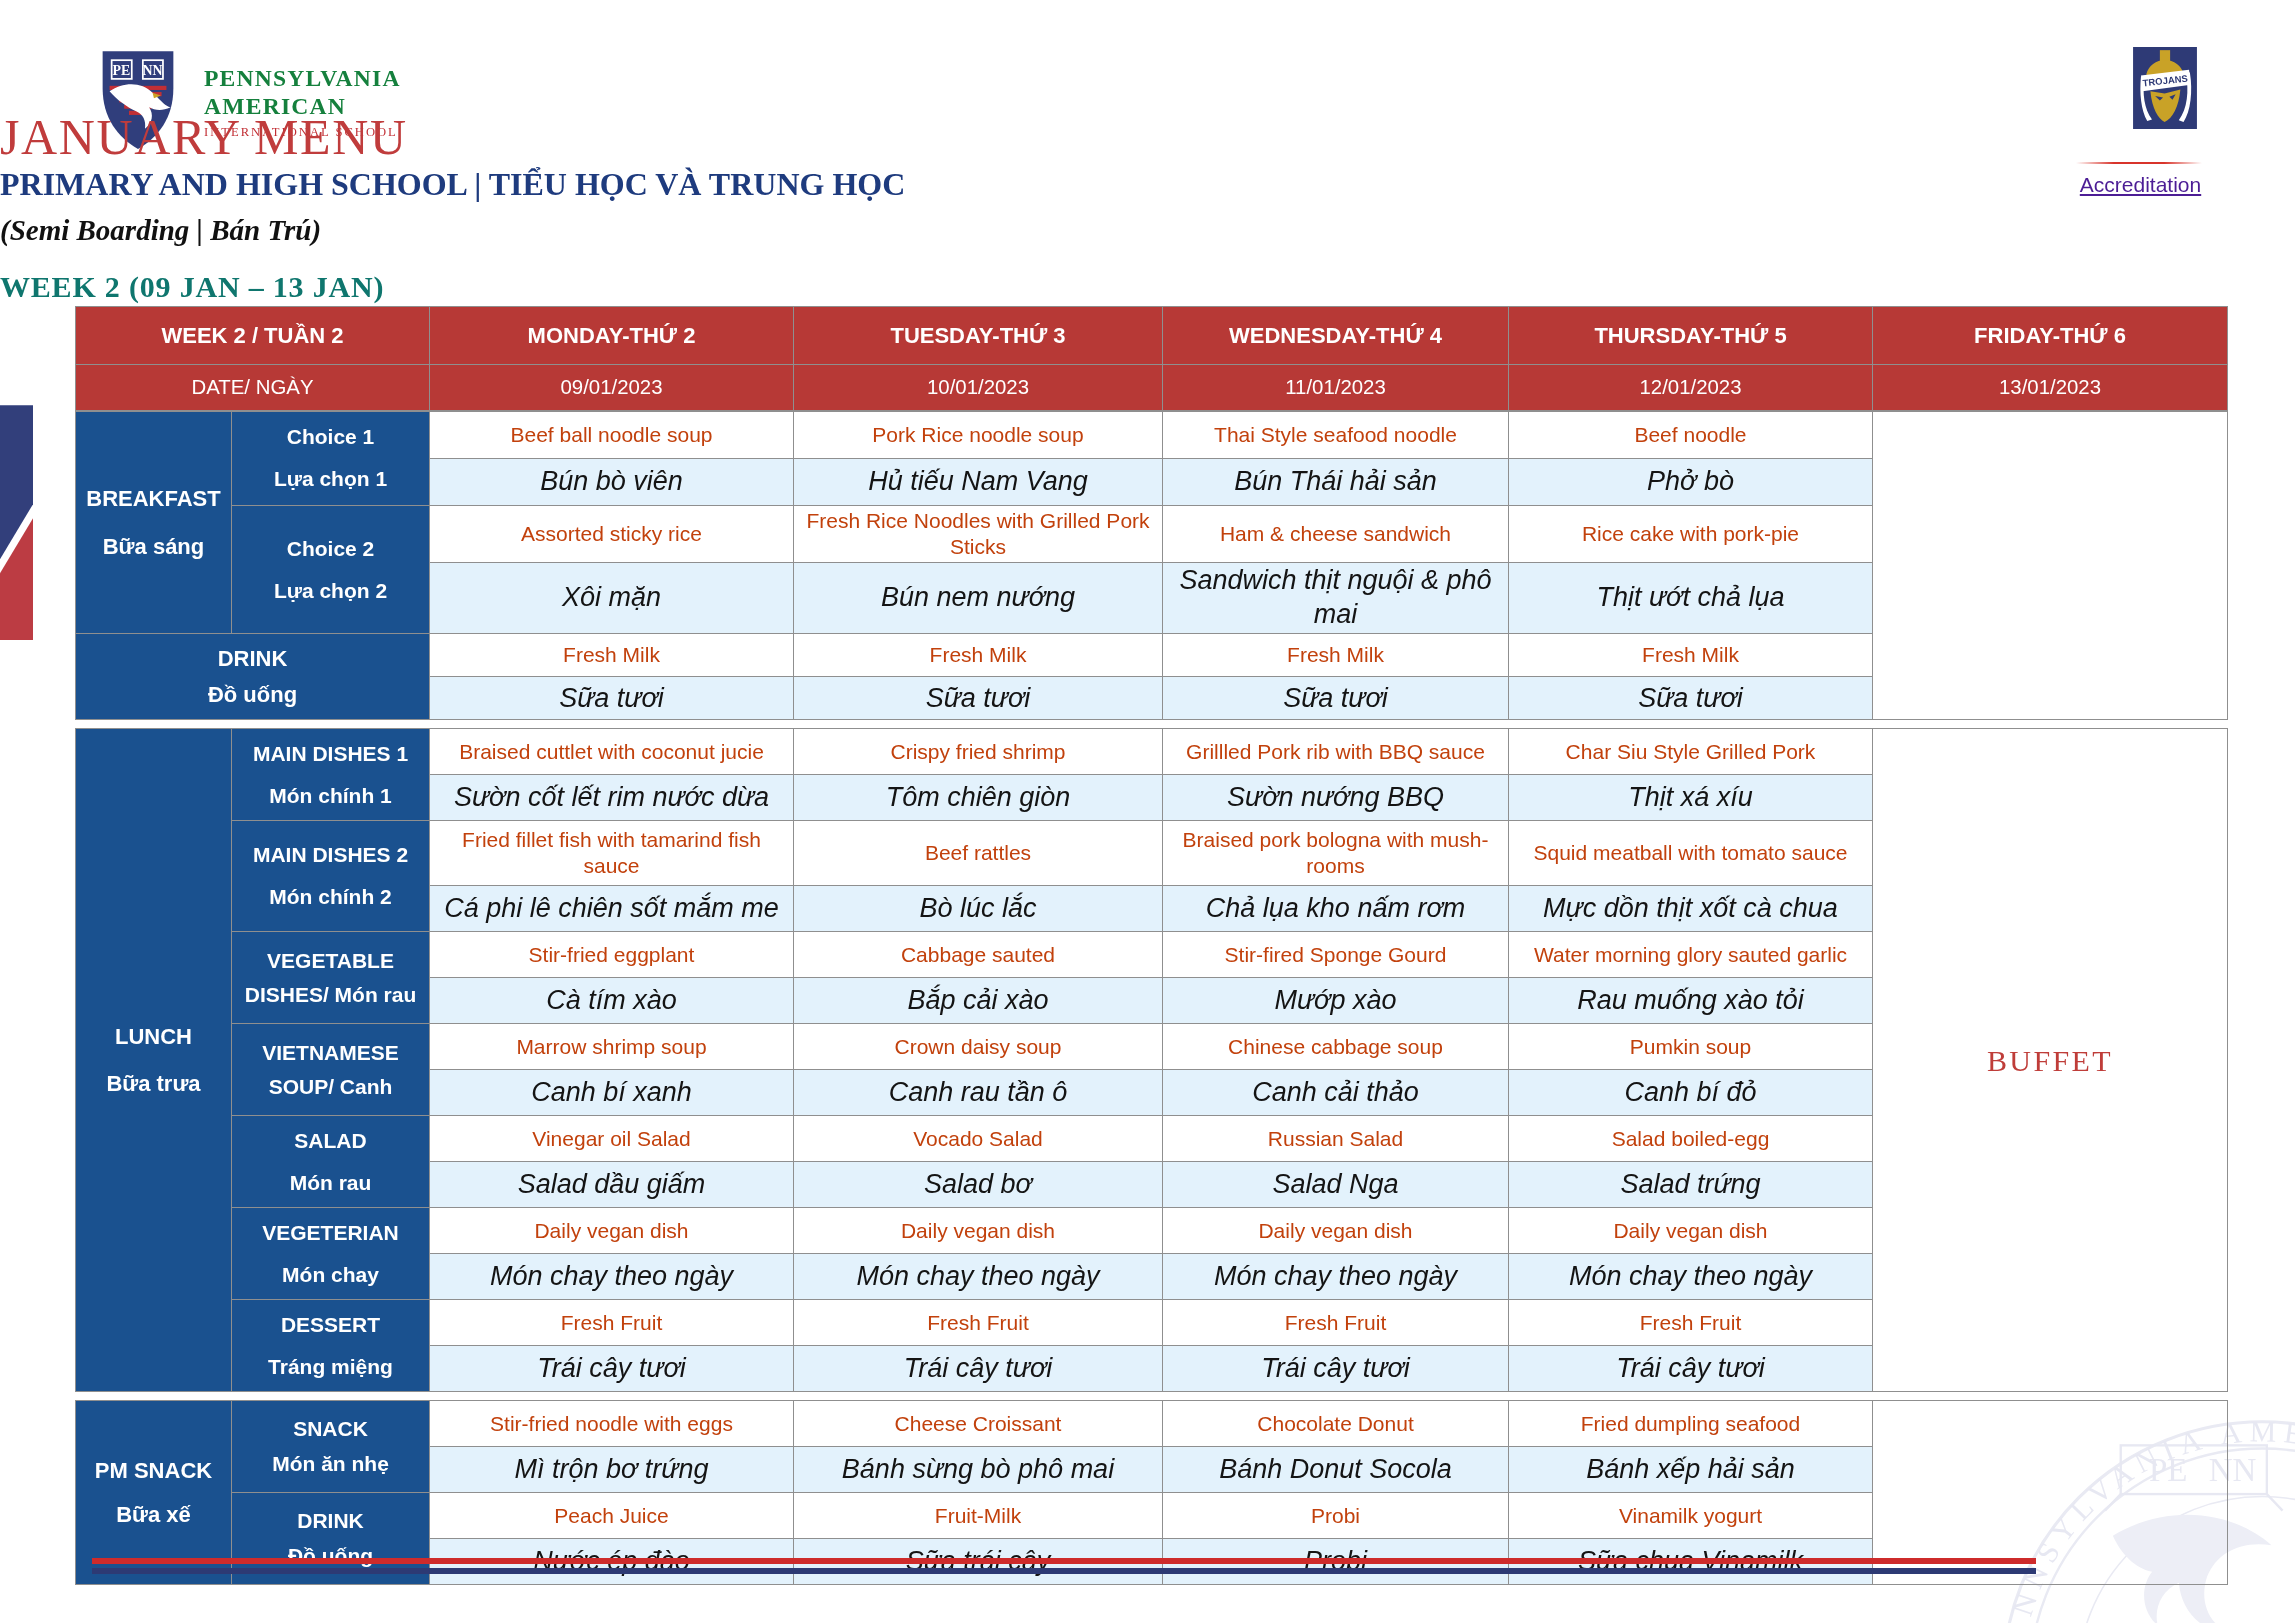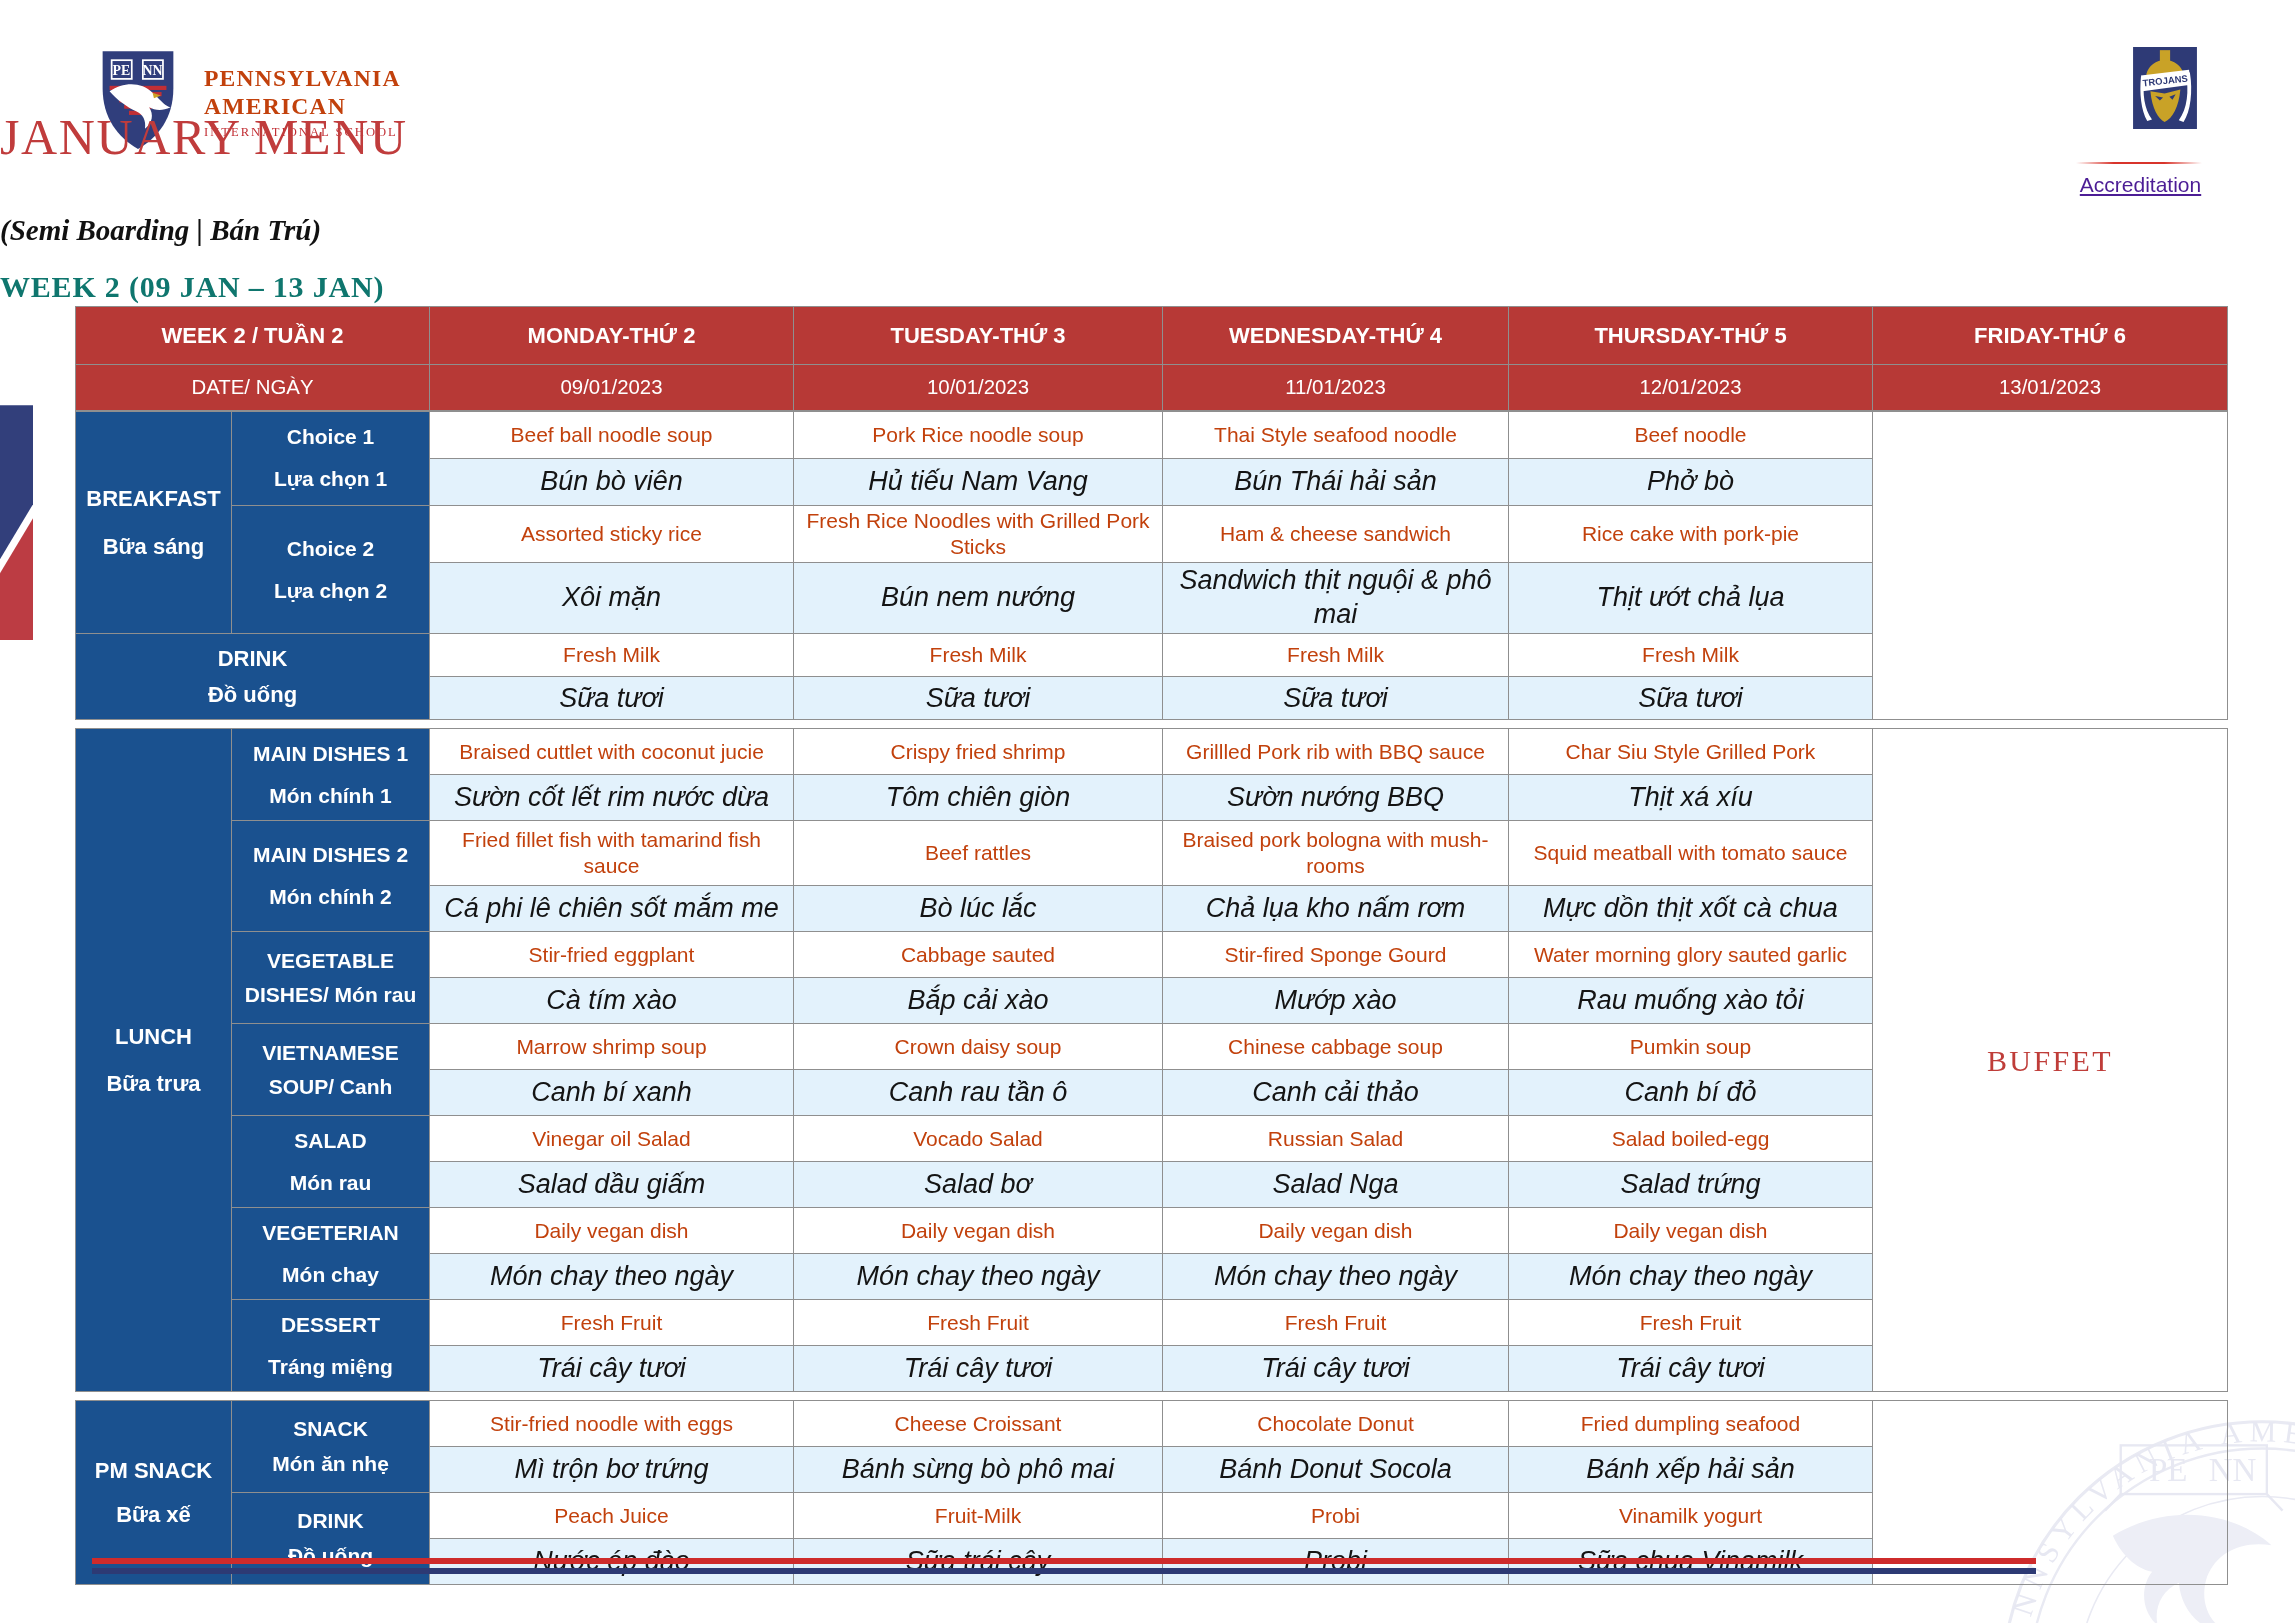--- a/index.html
+++ b/index.html
@@ -1,21 +1,21 @@
 <!DOCTYPE html>
 <html style="font-size:12.6px"><head>
 <meta charset="utf-8">
 <style>
   html,body{margin:0;padding:0;background:#fff;}
   .page{position:relative;width:2295px;height:1623px;background:#fff;overflow:hidden;
         font-family:"Liberation Sans","DejaVu Sans",sans-serif;}
   
   .brand{position:absolute;left:97px;top:47px;display:flex;}
   .brand-text{margin-left:25px;padding-top:17.3px;}
-  .brand-l1,.brand-l2{font-family:"Liberation Serif","DejaVu Serif",serif;color:#c2410c;
+  .brand-l1,.brand-l2{font-family:"Liberation Serif","DejaVu Serif",serif;color:#15803d;
         font-size:23.6px;font-weight:bold;letter-spacing:1.2px;line-height:28px;}
   .brand-l3{font-family:"Liberation Serif","DejaVu Serif",serif;color:#C22F35;
         font-size:12.6px;letter-spacing:2px;margin-top:4.7px;}
   .t-main{position:absolute;left:0;top:108px;width:100%;font-family:"Liberation Serif","DejaVu Serif",serif;
         font-size:50px;color:#C03C3C;letter-spacing:1.6px;}
   .t-sub{position:absolute;left:0;top:166px;width:100%;font-family:"Liberation Serif","DejaVu Serif",serif;
         font-size:32px;font-weight:bold;color:#1E3B7E;}
   .t-board{position:absolute;left:0;top:214px;width:100%;font-family:"Liberation Serif","DejaVu Serif",serif;
         font-size:29px;font-style:italic;font-weight:600;color:#111;}
   .t-week{position:absolute;left:0;top:270px;width:100%;font-family:"Liberation Serif","DejaVu Serif",serif;
@@ -102,20 +102,21 @@
       <path fill="#C9A227" d="M80,66 L92,70 L82,74 Z"></path>
     </svg>
     <div class="brand-text">
       <div class="brand-l1">PENNSYLVANIA</div>
       <div class="brand-l2">AMERICAN</div>
       <div class="brand-l3">INTERNATIONAL SCHOOL</div>
     </div>
   </div>
 
   <div class="t-main">JANUARY MENU</div>
+  <div class="t-sub">PRIMARY AND HIGH SCHOOL | TIỂU HỌC VÀ TRUNG HỌC</div>
   <div class="t-board">(Semi Boarding | Bán Trú)</div>
   <div class="t-week">WEEK 2 (09 JAN – 13 JAN)</div>
 
   <div class="accred">
     <svg width="64" height="82" viewBox="0 0 81 104" style="margin-left:49px">
       <rect x="0" y="0" width="81" height="104" fill="#2E3A76"></rect>
       <rect x="34" y="4" width="13" height="22" fill="#C9A227"></rect>
       <path d="M17,34 A24,22 0 0 1 64,34 L64,40 L17,40 Z" fill="#C9A227"></path>
       <path d="M14,38 C12,60 14,78 24,92 L18,94 C10,80 8,58 10,38 Z" fill="#fff"></path>
       <path d="M67,34 C71,56 69,78 58,93 L64,95 C73,82 76,56 72,32 Z" fill="#fff"></path>

